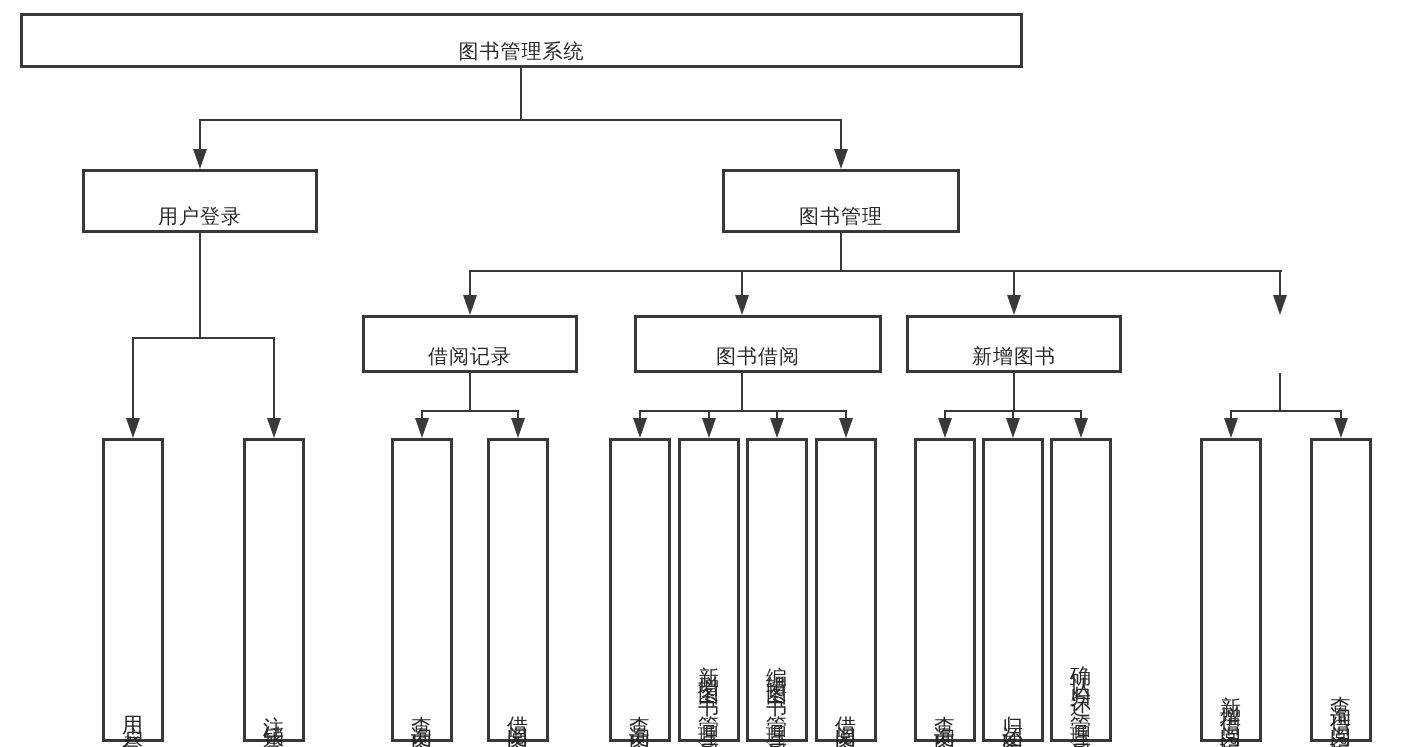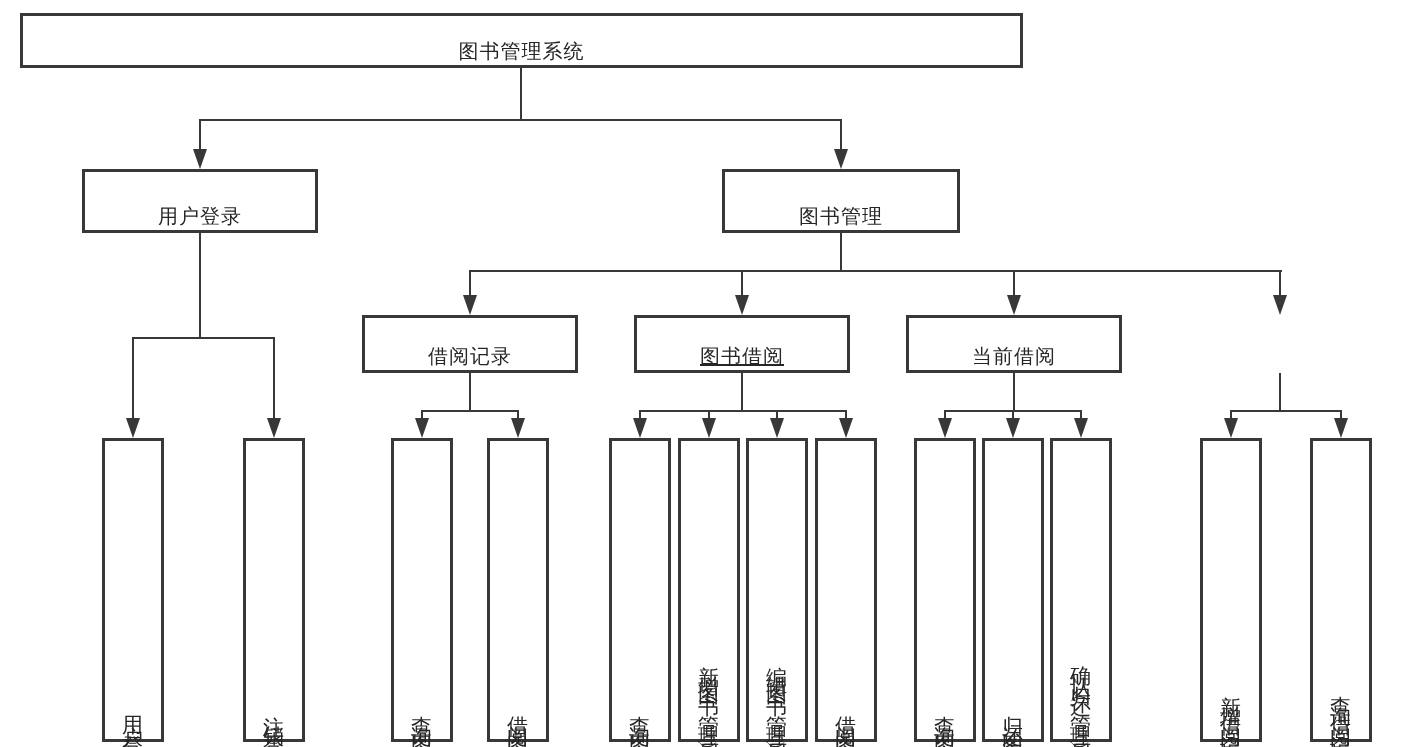--- a/index.html
+++ b/index.html
@@ -88,25 +88,25 @@
   <div class="vline" style="left:741px;top:272px;width:2px;height:27px;"></div>
   <div class="arrow" style="left:735px;top:295px;"></div>
   <div class="vline" style="left:1013px;top:272px;width:2px;height:27px;"></div>
   <div class="arrow" style="left:1007px;top:295px;"></div>
   <div class="vline" style="left:1279px;top:272px;width:2px;height:27px;"></div>
   <div class="arrow" style="left:1273px;top:295px;"></div>
 
   <div class="box" style="left:362px;top:315px;width:216px;height:58px;">
     <span>借阅记录</span>
   </div>
-  <div class="box" style="left:634px;top:315px;width:216px;height:58px;text-decoration:underline;">
+  <div class="box" style="left:634px;top:315px;width:248px;height:58px;">
     <span>图书借阅</span>
   </div>
   <div class="box" style="left:906px;top:315px;width:216px;height:58px;">
-    <span>当前借阅</span>
+    <span>新增图书</span>
   </div>
 
   <div class="vline" style="left:469px;top:373px;width:2px;height:39px;"></div>
   <div class="hline" style="left:421px;top:410px;width:98px;height:2px;"></div>
   <div class="vline" style="left:421px;top:410px;width:2px;height:14px;"></div>
   <div class="arrow" style="left:415px;top:418px;"></div>
   <div class="vline" style="left:517px;top:410px;width:2px;height:14px;"></div>
   <div class="arrow" style="left:511px;top:418px;"></div>
 
   <div class="vline" style="left:741px;top:373px;width:2px;height:39px;"></div>

